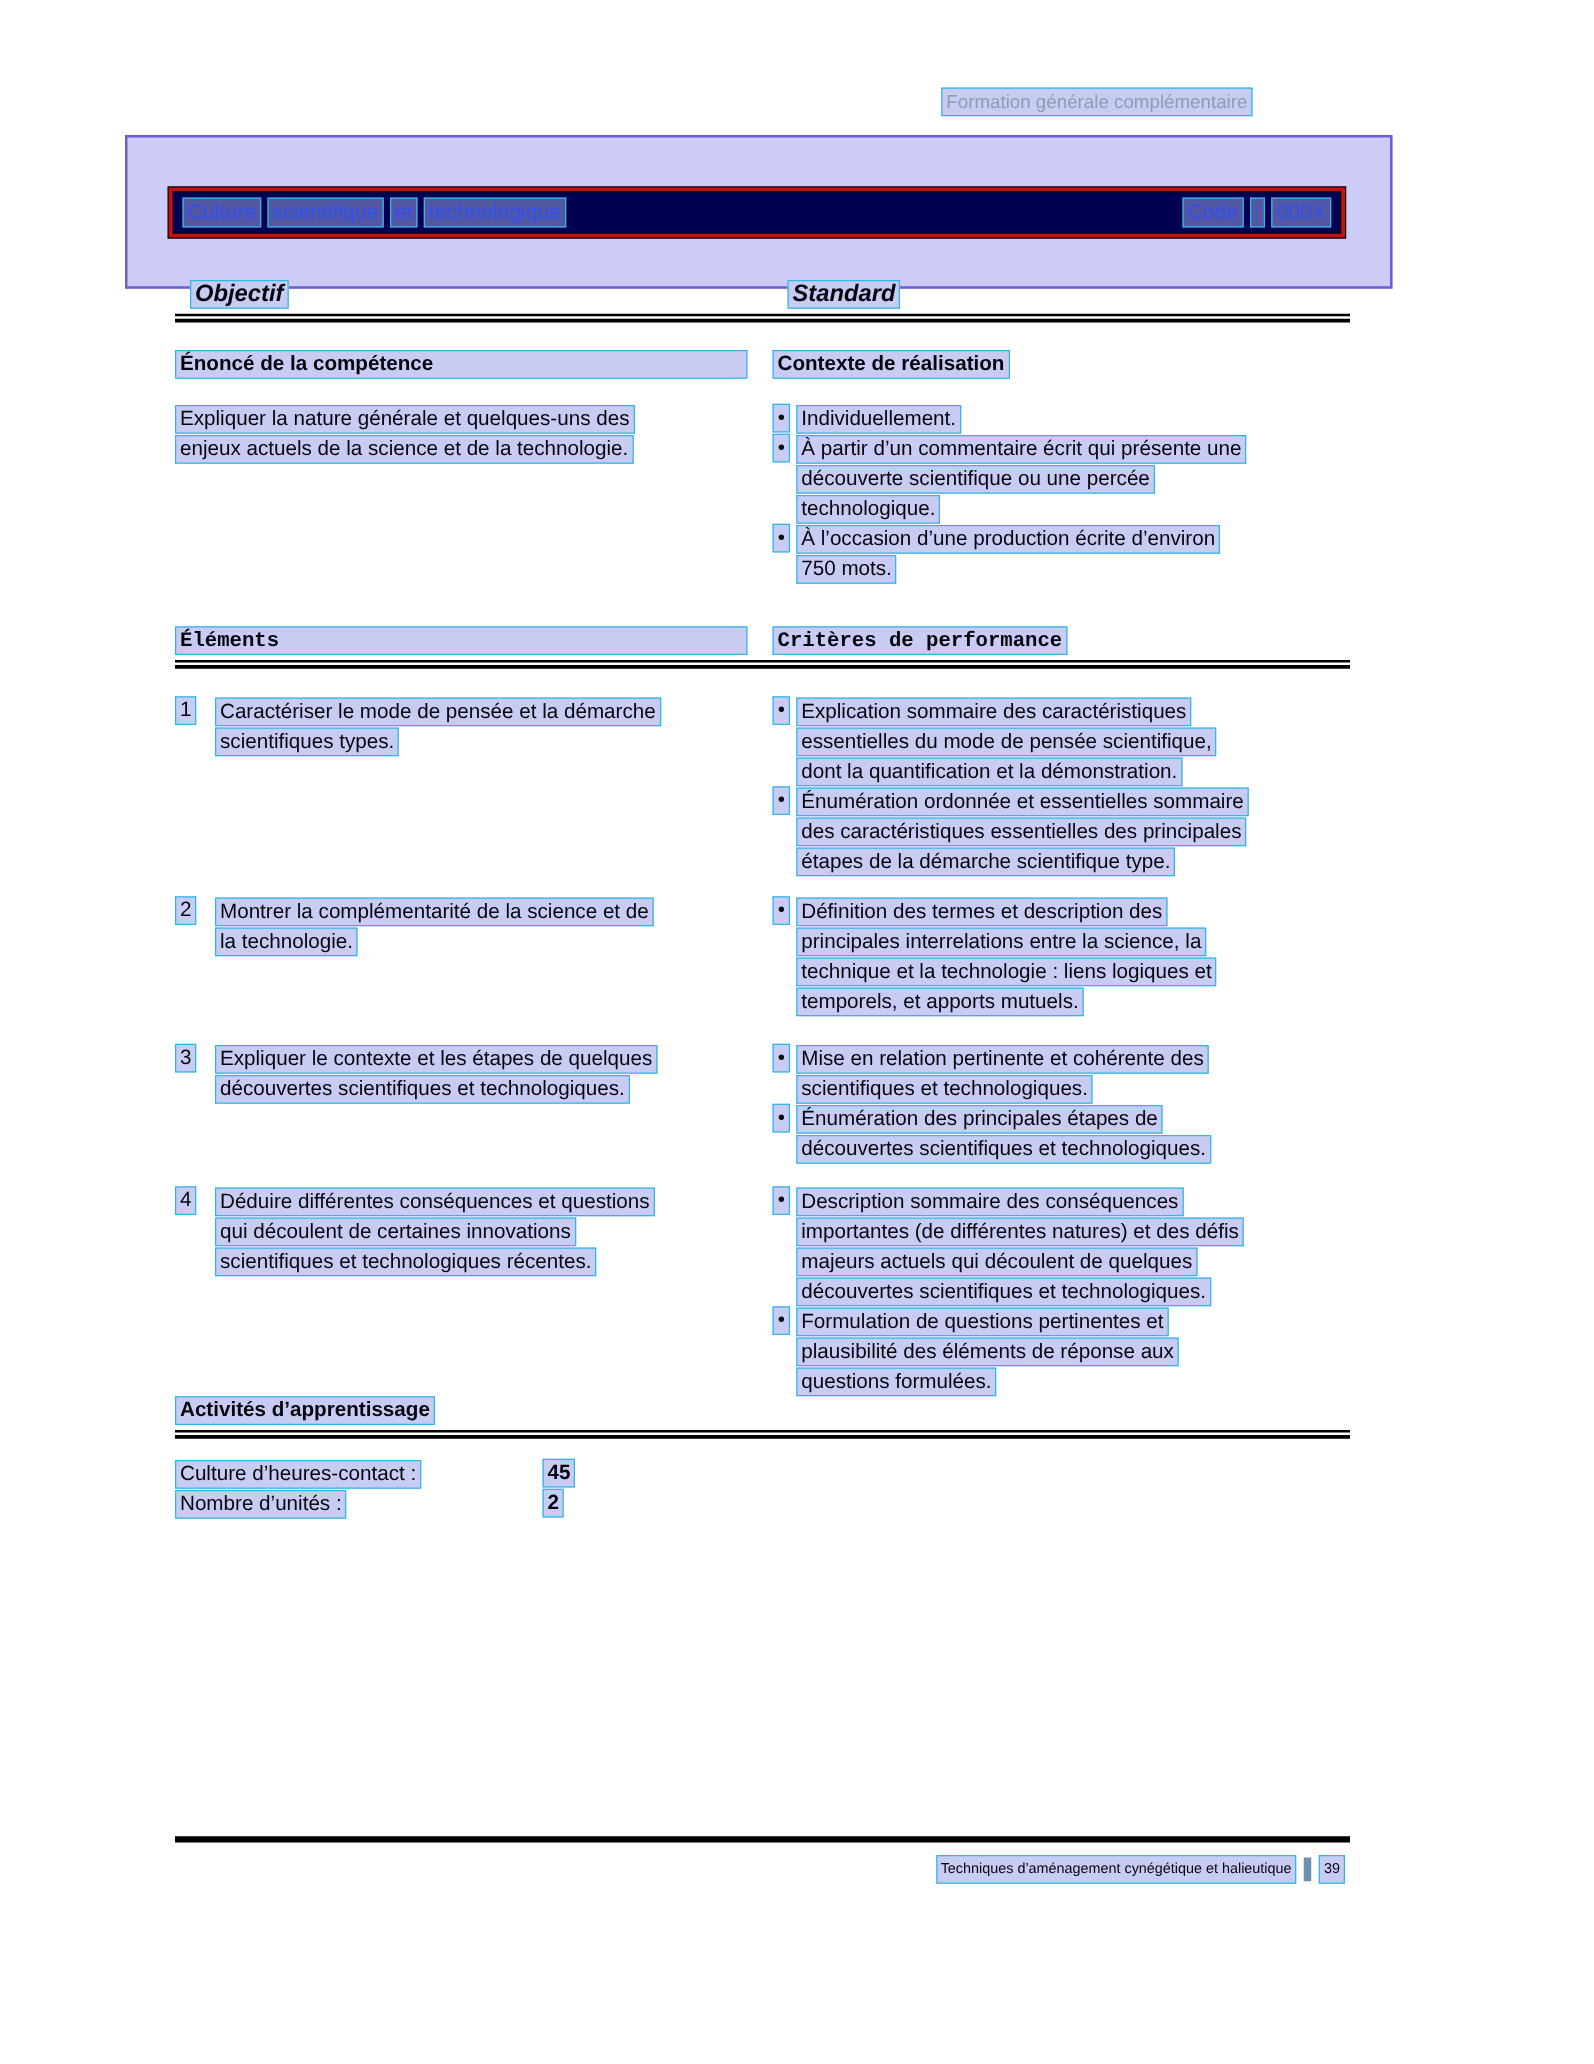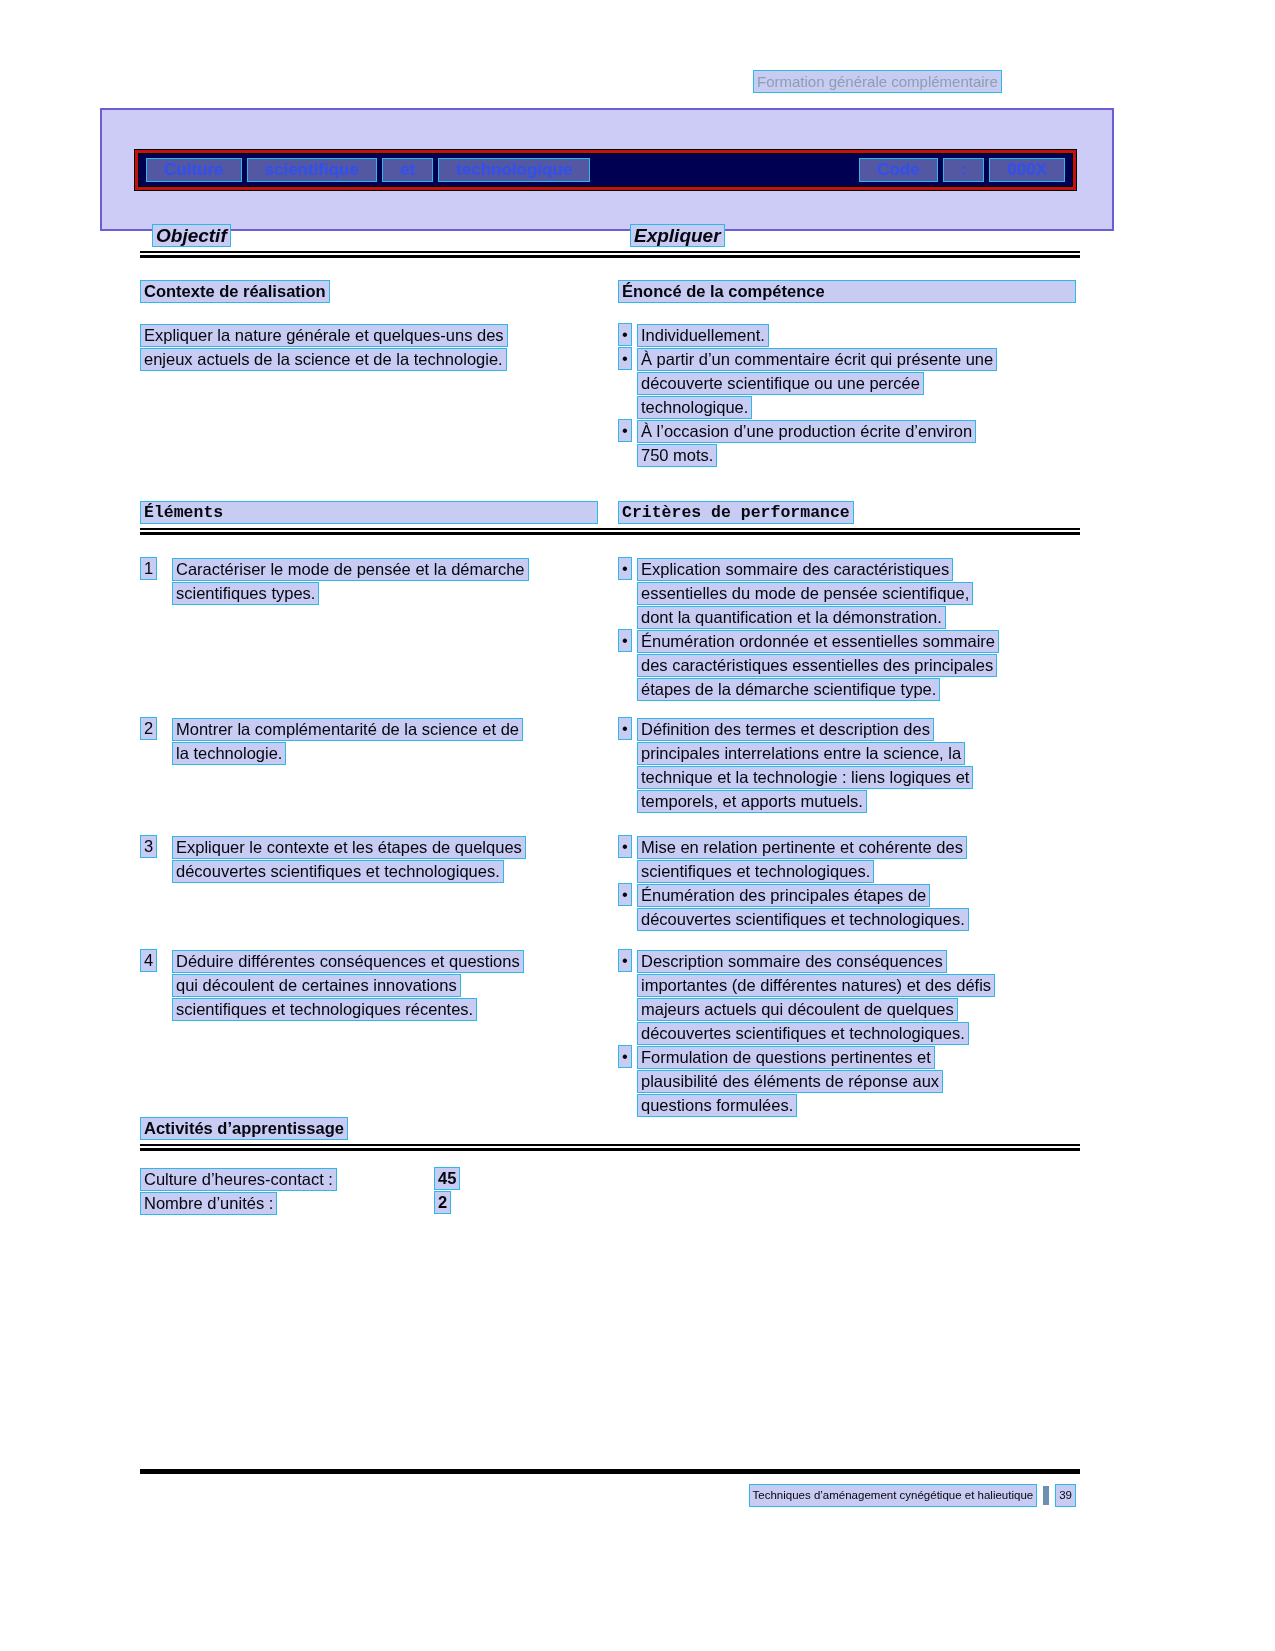--- a/index.html
+++ b/index.html
@@ -12,21 +12,21 @@
   .hl { background:#c8cbf2; border:1px solid #2eb8e8; padding:0 3px; display:inline-block; line-height:21px; }
   .tl { line-height:24px; white-space:nowrap; }
 
   .header-note { position:absolute; top:70px; left:753px; font-size:15px; color:#8aa0b0; }
 
   
   .title-box { position:absolute; left:100px; top:108px; width:1014px; height:123px; background:#cdccf6; border:2px solid #6c5ed2; }
   .band { position:absolute; left:33px; right:36px; top:40px; height:40px; border:3px solid #c41111; background:#000052;
           box-shadow: inset 0 0 0 1px #000, 0 0 0 1px #000; display:flex; align-items:center; justify-content:space-between; padding:0 8px; }
   .band-words { display:flex; gap:5px; align-items:center; }
-  .band-word { background:rgba(168,175,242,.5); border:1px solid #2eb8e8; color:#3050f0; padding:0 17px; font-size:17px; line-height:22px; display:inline-block;font-weight:bold; }
+  .band-word { background:rgba(168,175,242,.5); border:1px solid #2eb8e8; color:#3050f0; padding:0 3px; font-size:17px; line-height:22px; display:inline-block; }
 
   
   .doc { position:absolute; left:140px; top:224px; width:940px; font-size:16.5px; }
   .grid { display:grid; grid-template-columns:478px 462px; align-items:start; }
 
   .col-head { font-size:19px; font-weight:bold; font-style:italic;padding-left:12px; }
   .rule-double { border-top:2px solid #000; border-bottom:3px solid #000; height:7px; margin-top:4px; }
 
   .sec-head { font-weight:bold; }
   .hl-wide { width:458px; }
@@ -78,31 +78,31 @@
     </div>
   </div>
 
   <div class="doc">
 
     <div class="grid">
       <div class="col-head">
         <span class="hl">Objectif</span>
       </div>
       <div class="col-head">
-        <span class="hl">Expliquer</span>
+        <span class="hl">Standard</span>
       </div>
     </div>
     <div class="rule-double"></div>
 
     <div class="grid mt22">
       <div class="sec-head">
+        <span class="hl hl-wide">Énoncé de la compétence</span>
+      </div>
+      <div class="sec-head">
         <span class="hl">Contexte de réalisation</span>
-      </div>
-      <div class="sec-head">
-        <span class="hl hl-wide">Énoncé de la compétence</span>
       </div>
     </div>
 
     <div class="grid mt20">
       <div>
         <div class="tl"><span class="hl">Expliquer la nature générale et quelques-uns des</span></div>
         <div class="tl"><span class="hl">enjeux actuels de la science et de la technologie.</span></div>
       </div>
       <div>
         <div class="bullet">

